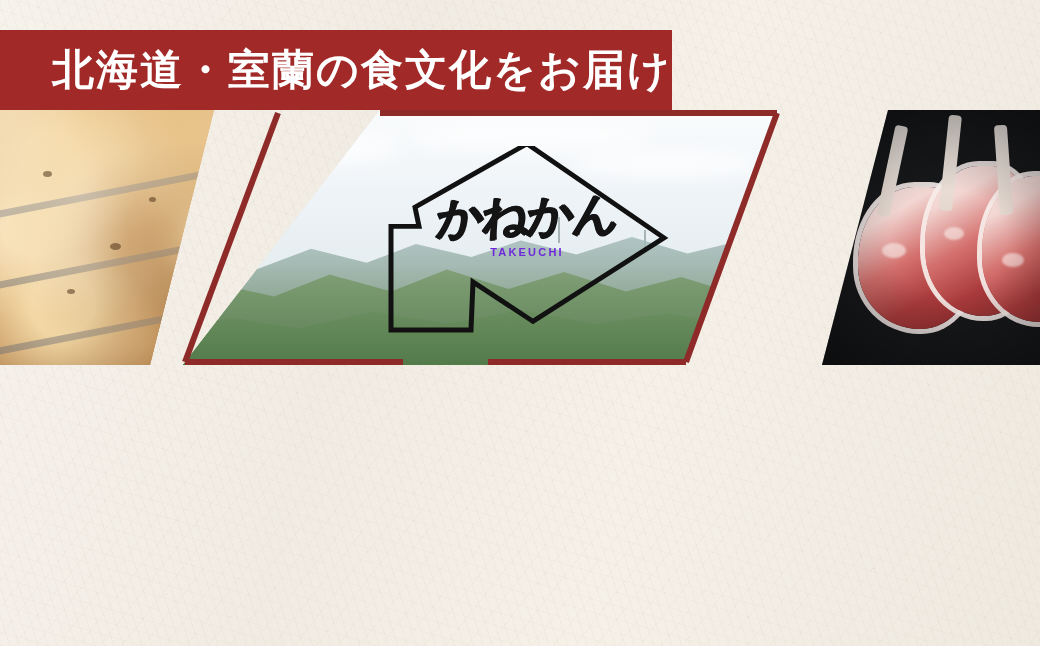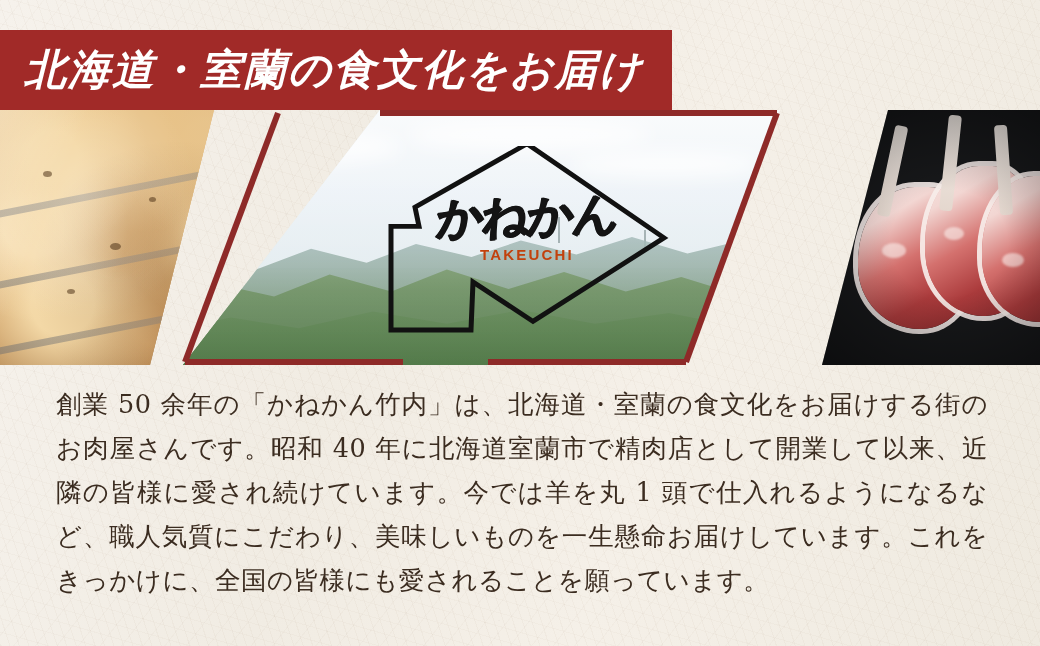--- a/index.html
+++ b/index.html
@@ -53,24 +53,23 @@
     width:672px; height:80px;
     background:#a12a28;
     display:flex; align-items:center;
   }
   #banner-title {
     color:#ffffff;
     font-family:"Liberation Serif", serif;
     font-size:42px;
     font-weight:700;
     letter-spacing:2px;
-    padding-left:24px;
+    padding-left:52px;
     line-height:1;
     white-space:nowrap;
-    font-style:italic;
   }
 
   
   #photo-band {
     position:absolute;
     left:0; top:110px;
     width:1040px; height:255px;
   }
 
   
@@ -209,24 +208,24 @@
     line-height:1;
     transform:skewX(-5deg) rotate(-1.5deg);
     text-shadow:1.5px 0 0 #141414, 0 1.2px 0 #141414, -0.6px 0.6px 0 #141414;
   }
   #logo-takeuchi {
     position:absolute;
     left:36px; top:100px;
     width:220px;
     text-align:center;
     font-family:"Liberation Sans", sans-serif;
-    font-size:15px;
+    font-size:11px;
     font-weight:700;
     letter-spacing:2.2px;
-    color:#c2410c;
+    color:#6d28d9;
   }
   #logo-muroran {
     position:absolute;
     left:130px; top:134px;
     font-family:"Liberation Sans", sans-serif;
     font-size:29px;
     font-weight:400;
     letter-spacing:1px;
     color:#151515;
   }
@@ -310,17 +309,14 @@
   </div>
 
   <div id="logo">
     <svg width="290" height="195" viewBox="0 0 290 195">
       <path d="M 146 6 L 283 104 L 152 191 L 92 150 L 90 200 L 10 200 L 10 92 L 38 92 L 34 72 Z" fill="none" stroke="#111111" stroke-width="5" stroke-linejoin="miter" transform="translate(0,-8) scale(1,0.96)"></path>
     </svg>
     <div id="logo-brush">かねかん</div>
     <div id="logo-takeuchi">TAKEUCHI</div>
   </div>
 
-  <div id="body-copy">
-    <p>創業 50 余年の「かねかん竹内」は、北海道・室蘭の食文化をお届けする街のお肉屋さんです。昭和 40 年に北海道室蘭市で精肉店として開業して以来、近隣の皆様に愛され続けています。今では羊を丸 1 頭で仕入れるようになるなど、職人気質にこだわり、美味しいものを一生懸命お届けしています。これをきっかけに、全国の皆様にも愛されることを願っています。</p>
-  </div>
 
 </div>
 
 </body></html>

